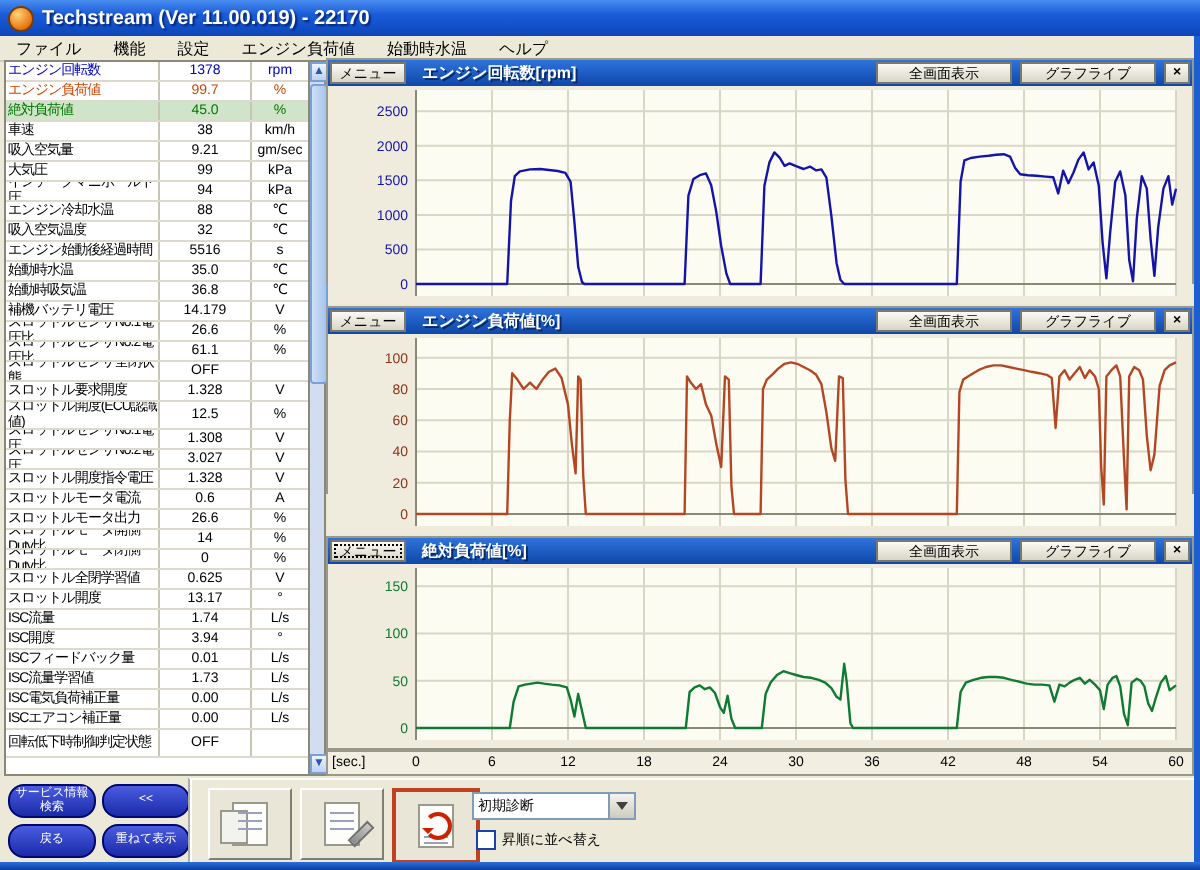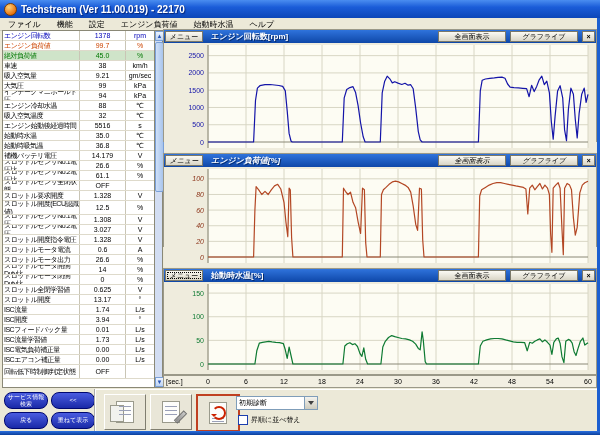--- a/index.html
+++ b/index.html
@@ -319,21 +319,21 @@
         <text x="40" y="66.95454545454545" text-anchor="end" font-size="7" fill="#1414a8">1000</text>
         <line x1="44" y1="81.72727272727272" x2="424" y2="81.72727272727272" stroke="#d8d6c4" stroke-width="1"></line>
         <text x="40" y="84.22727272727272" text-anchor="end" font-size="7" fill="#1414a8">500</text>
         <line x1="44" y1="99" x2="424" y2="99" stroke="#8a8876" stroke-width="1"></line>
         <text x="40" y="101.5" text-anchor="end" font-size="7" fill="#1414a8">0</text>
         <line x1="44" y1="2" x2="44" y2="105" stroke="#8a8876" stroke-width="1"></line>
         <polyline points="44.0,99.0 89.6,99.0 91.5,57.5 93.4,45.1 95.9,42.7 101.0,41.7 106.1,41.5 110.5,42.0 114.9,42.5 118.7,43.4 121.3,47.9 123.2,67.9 125.1,90.4 127.0,98.0 128.2,99.0 178.3,99.0 180.2,54.8 182.7,46.5 185.9,44.6 189.0,43.7 191.6,49.6 194.1,62.7 196.6,80.0 199.2,93.8 201.1,99.0 216.3,99.0 218.2,49.9 220.7,38.2 223.2,33.2 225.8,35.8 228.3,39.9 230.8,38.7 234.0,40.1 237.8,41.5 241.0,40.3 244.1,42.2 246.7,41.7 249.2,45.8 251.7,65.1 254.3,88.6 256.2,96.9 258.1,99.0 314.4,99.0 316.3,47.9 318.2,37.2 321.4,36.0 325.8,35.3 330.3,34.9 334.1,34.4 337.9,34.1 341.0,35.3 343.6,41.0 346.1,44.1 349.9,44.6 354.3,44.9 358.8,45.3 362.6,45.6 365.1,53.7 367.6,42.3 370.2,48.6 372.7,43.4 375.2,36.8 377.8,33.2 380.3,41.7 382.8,38.2 385.4,49.9 387.3,78.3 389.2,96.2 391.1,73.1 393.6,47.9 396.1,42.7 398.7,54.8 400.6,86.9 402.5,97.6 404.4,66.2 406.9,45.1 409.4,51.3 411.3,76.5 413.2,94.9 415.1,70.7 417.7,51.3 420.2,45.1 422.1,59.3 424.0,51.4" fill="none" stroke="#1414a8" stroke-width="1.2" stroke-linejoin="round"></polyline>
       </svg>
   </div>
 
-  <div class="panel" style="top:153px;height:94px;font-style:italic;">
+  <div class="panel" style="top:153px;height:94px;">
     <div class="phead">
       <div class="pbtn menu">メニュー</div>
       <div class="ptitle">エンジン負荷値[%]</div>
       <div class="pbtn fs">全画面表示</div>
       <div class="pbtn gl">グラフライブ</div>
       <div class="pbtn x">×</div>
     </div>
     <svg class="plot" width="432" height="100">
         <rect x="44" y="2" width="380" height="94" fill="#fdfcf3"></rect>
         <line x1="44" y1="2" x2="44" y2="96" stroke="#d8d6c4" stroke-width="1"></line>
@@ -360,21 +360,21 @@
         <line x1="44" y1="90" x2="424" y2="90" stroke="#8a8876" stroke-width="1"></line>
         <text x="40" y="92.5" text-anchor="end" font-size="7" fill="#8b3318">0</text>
         <line x1="44" y1="2" x2="44" y2="96" stroke="#8a8876" stroke-width="1"></line>
         <polyline points="44.0,90.0 89.6,90.0 90.9,43.1 92.1,19.6 94.7,22.8 97.8,27.5 101.0,24.3 104.2,27.5 107.3,22.8 110.5,18.9 113.7,17.3 116.8,22.0 120.0,35.3 121.9,54.8 123.8,69.7 125.1,21.2 126.3,22.8 127.6,70.5 128.9,90.0 178.3,90.0 179.5,21.2 181.4,24.3 184.0,27.5 186.5,25.1 189.0,35.3 191.6,40.7 194.1,54.8 196.6,66.5 198.5,21.2 200.4,22.8 201.7,75.9 203.0,90.0 216.3,90.0 217.5,27.5 219.4,22.8 222.0,20.4 225.1,17.3 228.3,14.9 231.5,14.2 234.6,14.9 237.8,16.5 241.0,18.1 244.1,20.4 246.7,25.1 249.2,39.2 251.7,57.2 253.6,63.4 255.5,21.2 257.4,22.0 258.7,72.8 260.0,90.0 314.4,90.0 315.7,29.0 317.6,22.8 321.4,20.4 325.2,18.1 329.0,16.5 332.8,15.7 336.6,15.7 340.4,16.5 344.2,17.3 348.0,18.1 351.8,18.9 355.6,19.6 359.4,20.4 361.9,22.0 363.8,47.0 365.7,21.2 368.3,18.1 370.8,22.8 373.3,19.6 375.9,16.5 378.4,22.0 380.9,18.1 383.5,21.2 385.4,27.5 386.6,66.5 387.9,85.3 389.2,21.2 391.7,18.1 394.2,15.7 396.1,21.2 398.0,62.6 399.3,87.7 400.6,21.2 403.1,16.5 405.6,18.1 407.5,22.8 409.4,50.9 411.3,68.1 413.2,60.3 415.8,25.9 418.3,18.1 420.8,15.7 424.0,14.2" fill="none" stroke="#b34724" stroke-width="1.2" stroke-linejoin="round"></polyline>
       </svg>
   </div>
 
   <div class="panel" style="top:268px;height:107px;">
     <div class="phead">
       <div class="pbtn menu focused">メニュー</div>
-      <div class="ptitle">始動時水温[%]</div>
+      <div class="ptitle">絶対負荷値[%]</div>
       <div class="pbtn fs">全画面表示</div>
       <div class="pbtn gl">グラフライブ</div>
       <div class="pbtn x">×</div>
     </div>
     <svg class="plot" width="432" height="92">
         <rect x="44" y="2" width="380" height="86" fill="#fdfcf3"></rect>
         <line x1="44" y1="2" x2="44" y2="88" stroke="#d8d6c4" stroke-width="1"></line>
         <line x1="82" y1="2" x2="82" y2="88" stroke="#d8d6c4" stroke-width="1"></line>
         <line x1="120" y1="2" x2="120" y2="88" stroke="#d8d6c4" stroke-width="1"></line>
         <line x1="158" y1="2" x2="158" y2="88" stroke="#d8d6c4" stroke-width="1"></line>

